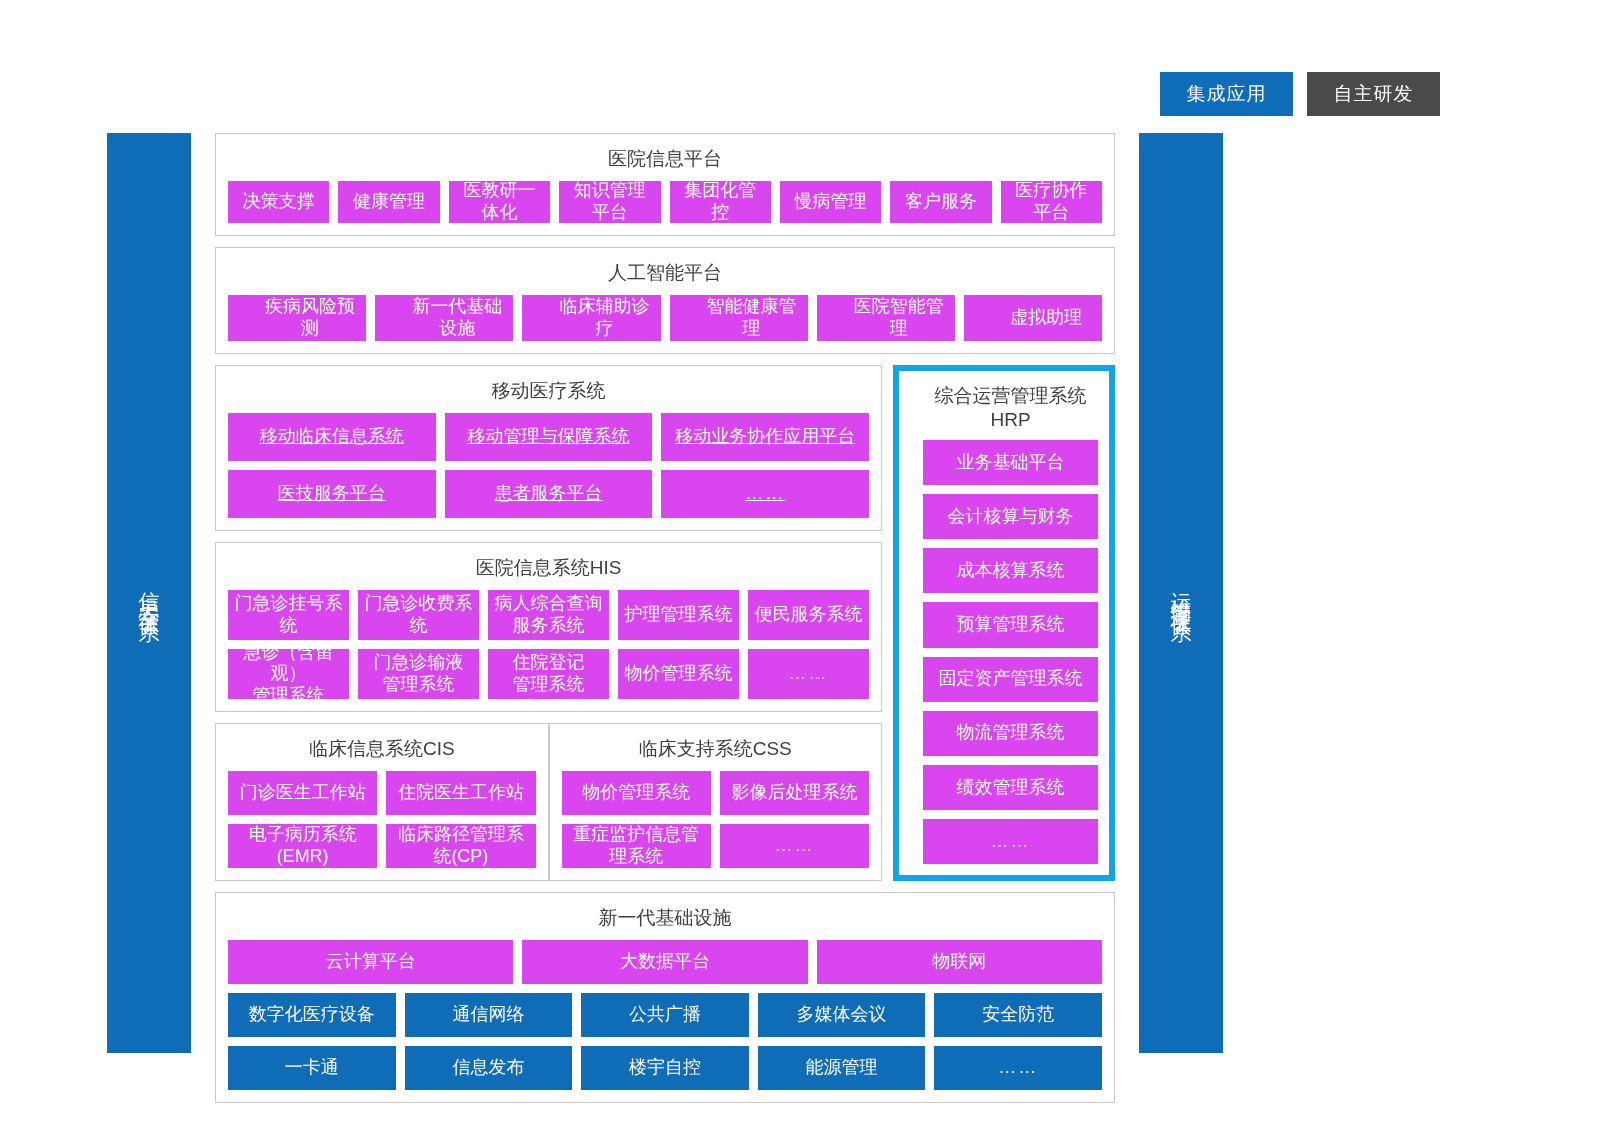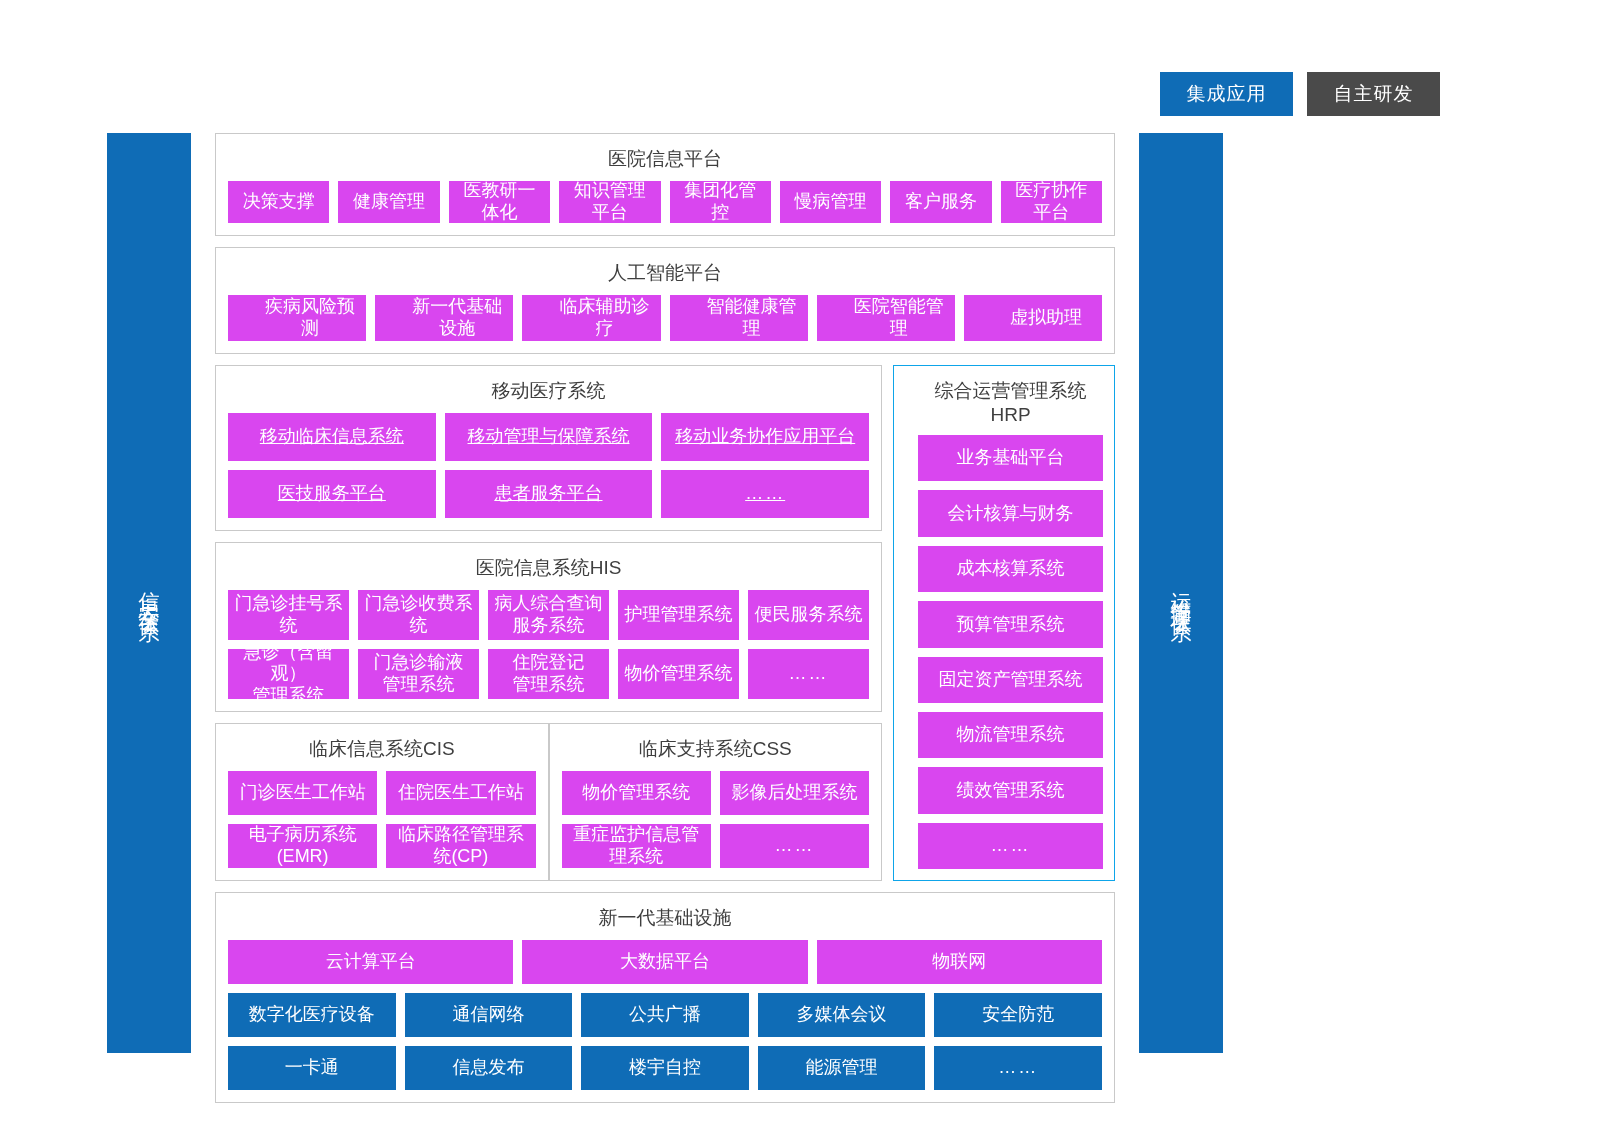--- a/index.html
+++ b/index.html
@@ -124,21 +124,21 @@
   }
   .mid-left {
     flex: 1 1 auto;
     display: flex;
     flex-direction: column;
     gap: 11px;
     min-width: 0;
   }
   .mid-right {
     flex: 0 0 222px;
-    border: 1px solid #0ea5e9;
+    border: 6px solid #0ea5e9;
     background: #fff;
     padding: 9px 11px 11px 24px;
     box-sizing: border-box;
     display: flex;
     flex-direction: column;
   }
   .hrp-list {
     display: flex;
     flex-direction: column;
     gap: 9px;

